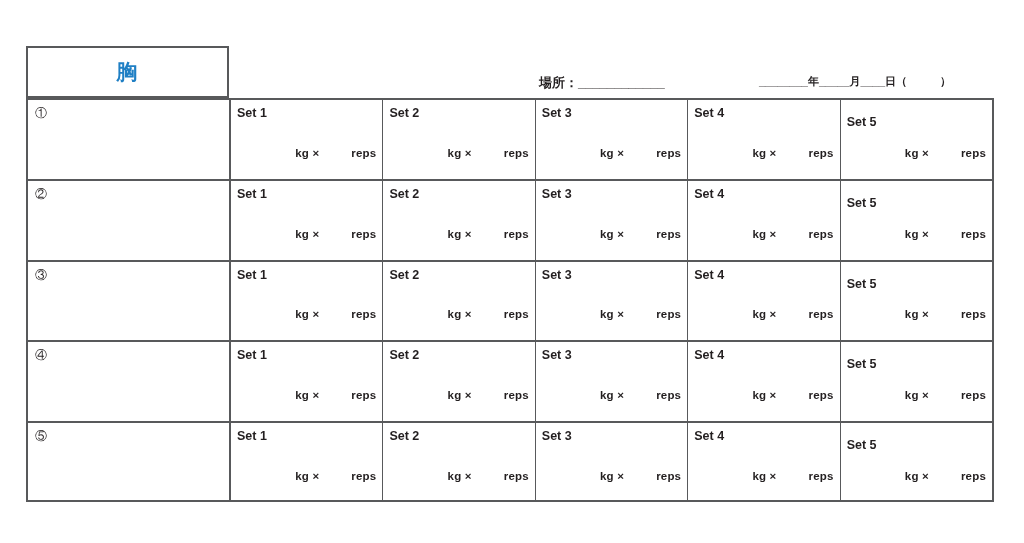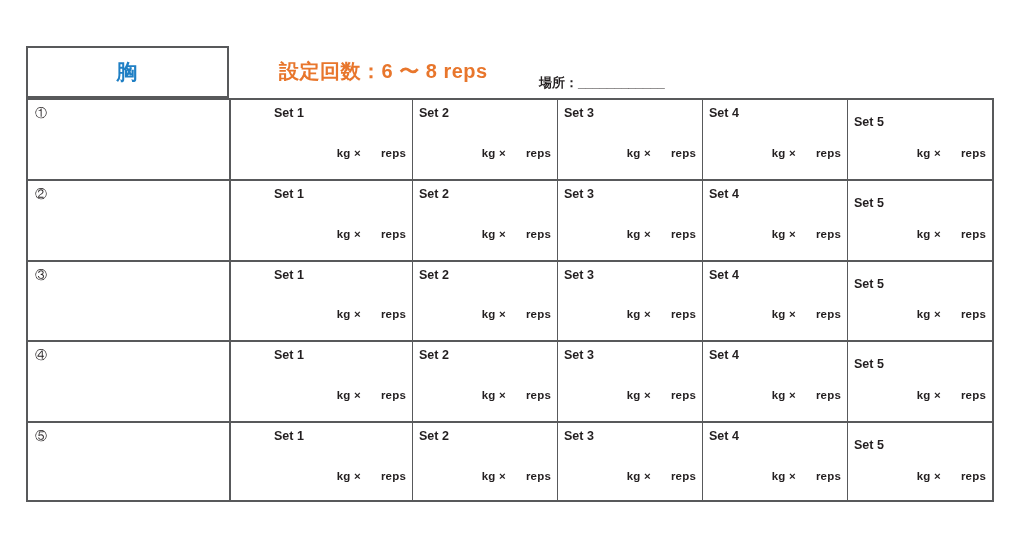--- a/index.html
+++ b/index.html
@@ -118,21 +118,20 @@
     left: 7px;
     top: 7px;
     font-size: 12px;
     color: #231f20;
     line-height: 1;
   }
 
   .sets {
     flex: 1;
     display: flex;
-    padding-left: 37px;
   }
 
   .set-cell {
     flex: 1;
     box-sizing: border-box;
     border-right: 1px solid #58595b;
     position: relative;
   }
   .set-cell:last-child {
     border-right: none;
@@ -150,21 +149,21 @@
   }
 
   .entry {
     position: absolute;
     left: 0;
     right: 6px;
     bottom: 20px;
     display: flex;
     justify-content: flex-end;
     align-items: center;
-    gap: 20px;
+    gap: 32px;
     font-size: 11.5px;
     font-weight: 700;
     color: #231f20;
   }
 
   .entry .kg {
     letter-spacing: 0.2px;
   }
   .entry .reps {
     letter-spacing: 0.2px;
@@ -175,22 +174,22 @@
 
 <div class="sheet">
 
   <div class="header-row">
 
     <div class="title-box">
       <span class="title-text">胸</span>
     </div>
 
     <div class="header-right">
-      <div class="reps-target">設定回数：6 〜 8 reps</div>
       <div class="place-label">場所：____________</div>
+      <div class="date-label">________年_____月____日（　　　）</div>
     </div>
 
   </div>
 
   <div class="table">
 
     <div class="row">
       <div class="ex-cell">
         <span class="ex-num">①</span>
       </div>

